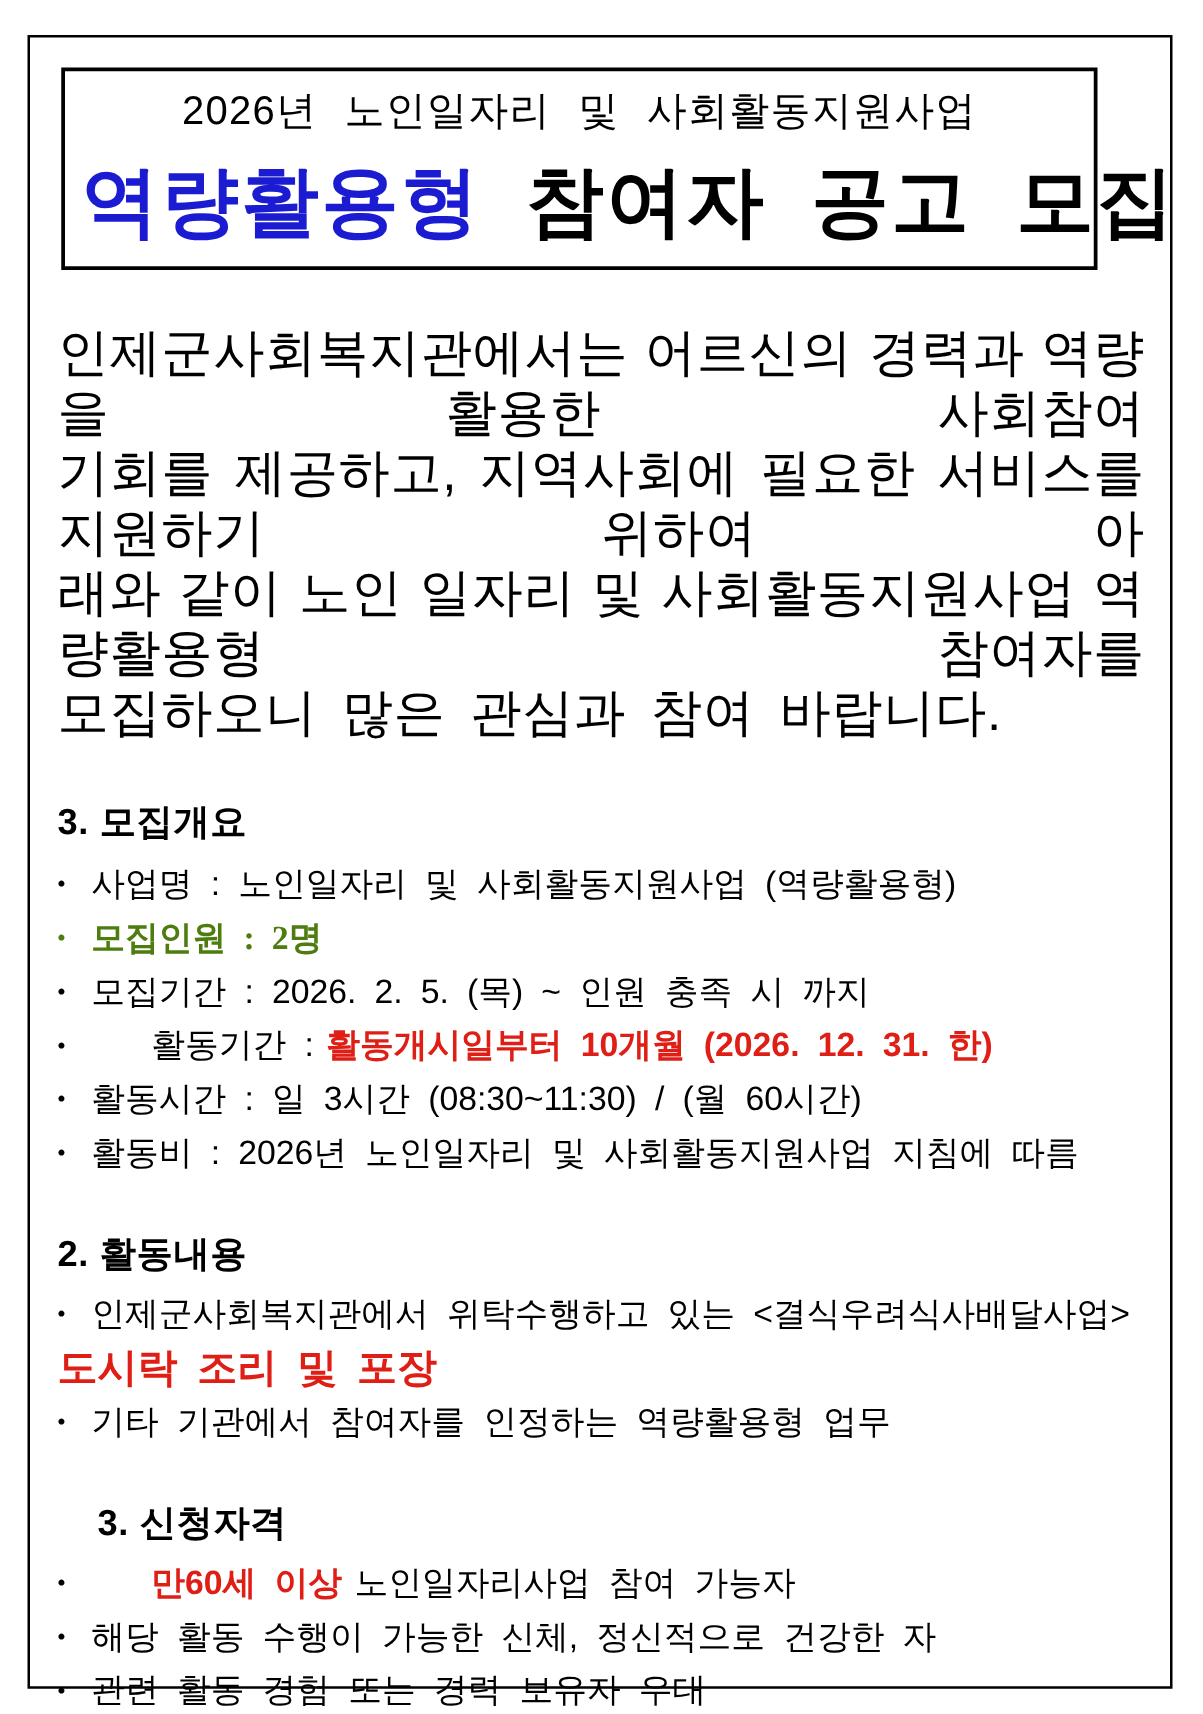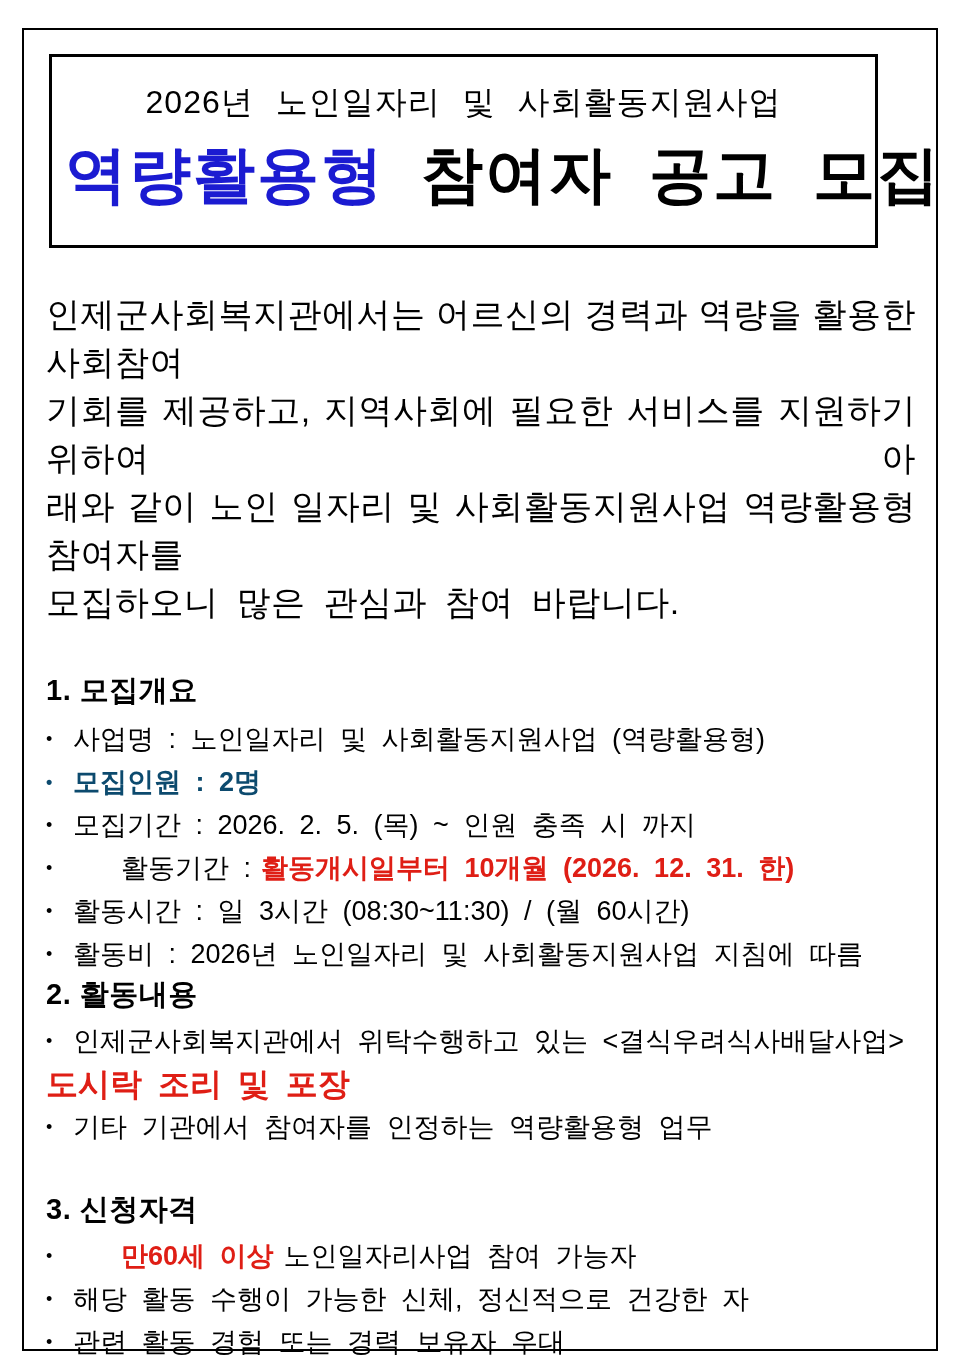--- a/index.html
+++ b/index.html
@@ -12,26 +12,26 @@
   .sheet {
     position: absolute;
     left: 22px; top: 28px;
     width: 916px; height: 1323px;
     border: 2px solid #000000;
   }
   
   .header-box {
     width: 829px;
     margin: 24px 0 0 25px;
-    height: 194px;
+    height: 162px;
     border: 3px solid #000000;
     display: flex;
     flex-direction: column;
     align-items: center;
-    justify-content: center;
+    justify-content: flex-end;
     gap: 8px;
     padding: 6px 13px 10px 13px;
   }
   .subtitle {
     font-size: 32px;
     letter-spacing: 1px;
     word-spacing: 12px;
     white-space: nowrap;
   }
   .title-row {
@@ -45,55 +45,55 @@
     white-space: nowrap;
     gap: 36px;
   }
   .title-blue { color: #1b1bd1; }
   
   .content {
     padding: 0 20px 0 22px;
   }
   .intro {
     margin-top: 42px;
-    font-size: 34px;
+    font-size: 41px;
     line-height: 48px;
     letter-spacing: 0.5px;
   }
   .intro .jline {
     text-align: justify;
     text-align-last: justify;
   }
   .intro .jline.last {
     text-align-last: left;
     word-spacing: 8px;
   }
   .sec-heading {
     font-size: 29px;
     font-weight: 700;
     line-height: 36px;
     letter-spacing: 0.5px;
   }
   .sec-heading.s1 { margin-top: 46px; margin-bottom: 10px; }
-  .sec-heading.s2 { margin-bottom: 8px; }
-  .sec-heading.s3 { margin-top: 42px; margin-bottom: 8px; }
+  .sec-heading.s2 { margin-top: 42px; margin-bottom: 8px; }
+  .sec-heading.s3 { margin-top: 42px; margin-bottom: 8px; margin-left: 32px; }
   .li {
     font-size: 27px;
     line-height: 43px;
     word-spacing: 7px;
     white-space: nowrap;
   }
   .bullet {
     display: inline-block;
     width: 27px;
     font-size: 18px;
     vertical-align: 3px;
   }
   .red { color: #df1e15; font-weight: 700; }
-  .li.red-full { color: #0c4a6e; font-weight: 700; }
+  .li.red-full { color: #4d7c0f; font-weight: 700; font-family: Liberation Serif, serif; }
   .cont-line {
     font-size: 32px;
     line-height: 43px;
     word-spacing: 7px;
     color: #df1e15;
     font-weight: 700;
   }
   .seg-gap { margin-right: 10px; margin-left: 48px; }
 </style>
 </head>
@@ -113,21 +113,21 @@
 
   <div class="content">
 
     <div class="intro">
       <div class="jline">인제군사회복지관에서는 어르신의 경력과 역량을 활용한 사회참여</div>
       <div class="jline">기회를 제공하고, 지역사회에 필요한 서비스를 지원하기 위하여 아</div>
       <div class="jline">래와 같이 노인 일자리 및 사회활동지원사업 역량활용형 참여자를</div>
       <div class="jline last">모집하오니 많은 관심과 참여 바랍니다.</div>
     </div>
 
-    <div class="sec-heading s1">1. 모집개요</div>
+    <div class="sec-heading s1">3. 모집개요</div>
     <div>
       <div class="li">
         <span class="bullet">•</span><span>사업명 : 노인일자리 및 사회활동지원사업 (역량활용형)</span>
       </div>
       <div class="li red-full">
         <span class="bullet">•</span><span>모집인원 : 2명</span>
       </div>
       <div class="li">
         <span class="bullet">•</span><span>모집기간 : 2026. 2. 5. (목) ~ 인원 충족 시 까지</span>
       </div>

